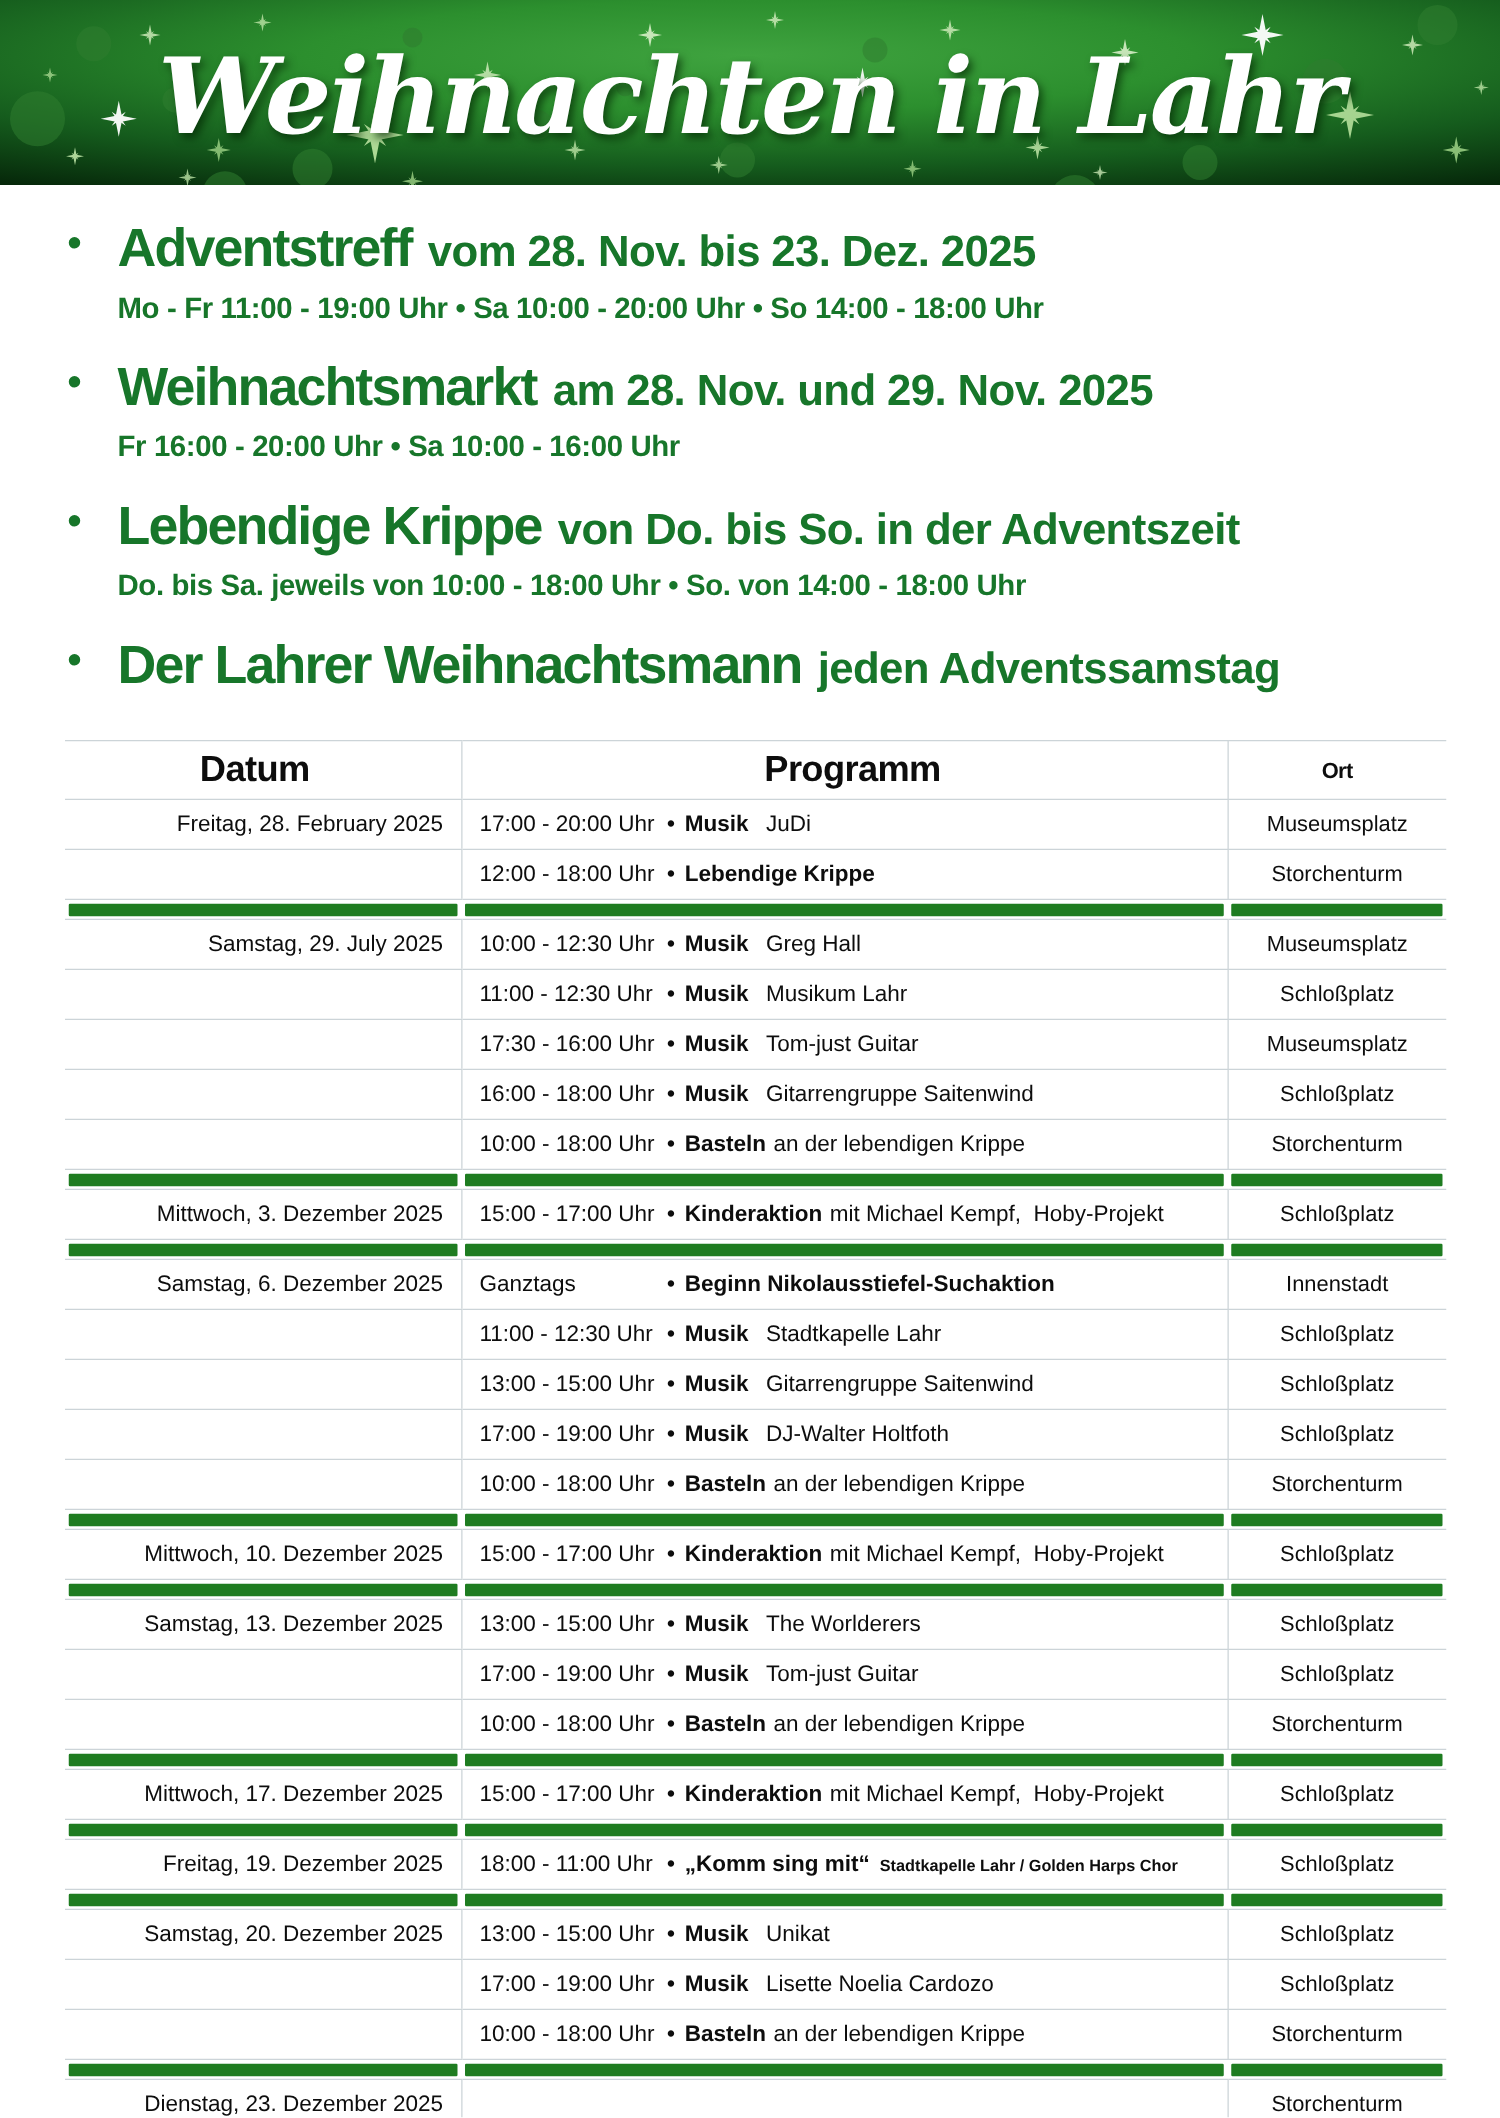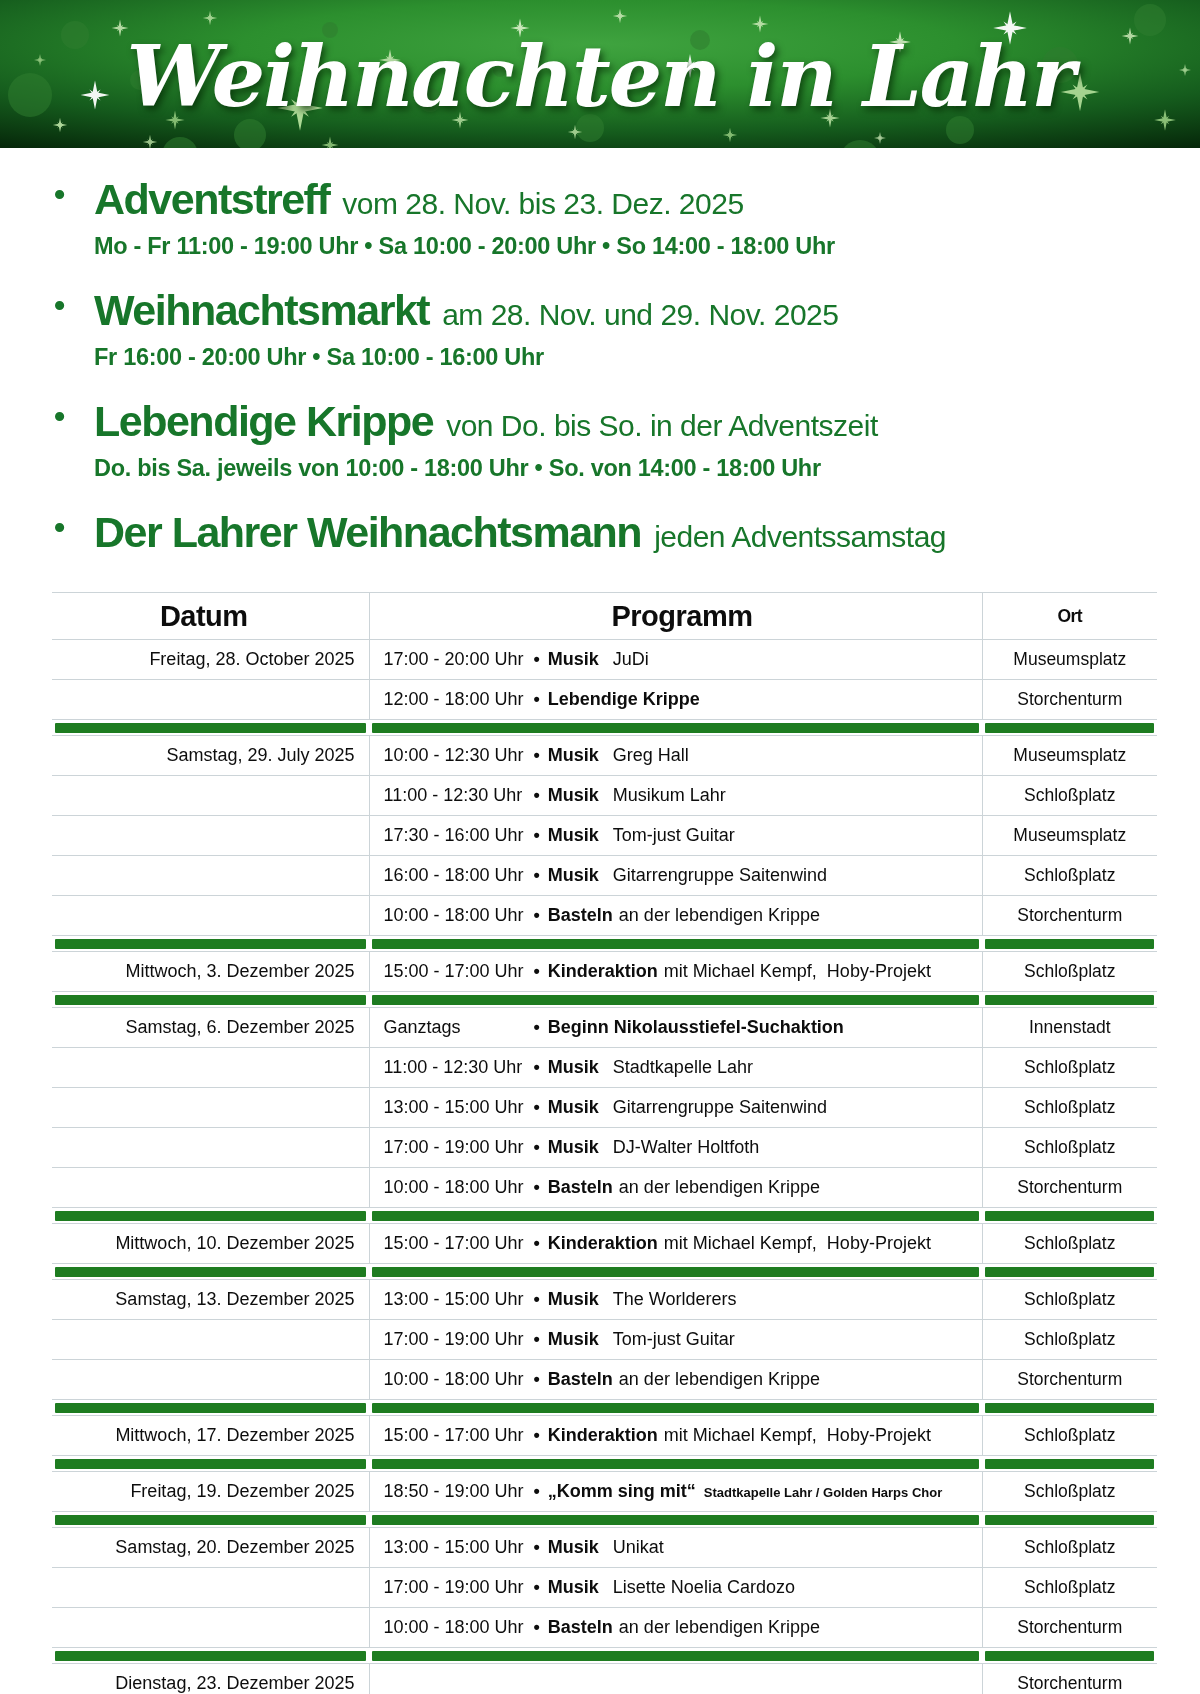--- a/index.html
+++ b/index.html
@@ -20,21 +20,21 @@
     font-family:"DejaVu Serif",serif;font-style:italic;font-weight:bold;
     font-size:84px;color:#ffffff;letter-spacing:-2px;
     text-shadow:3px 4px 7px rgba(0,35,0,.65);padding-top:4px;box-sizing:border-box;text-align:right;}
 
   
   .events{padding:28px 0 0 54px;}
   .event{position:relative;padding-left:40px;margin-bottom:27px;}
   .dot{position:absolute;left:0;top:2px;color:var(--green);font-size:32px;font-weight:bold;line-height:32px;}
   .event-title-line{line-height:46px;white-space:nowrap;}
   .t1{font-size:43px;font-weight:bold;color:var(--green);letter-spacing:-1.5px;}
-  .t2{font-size:30px;font-weight:normal;color:var(--green);letter-spacing:-0.5px;margin-left:13px;}
+  .t2{font-size:35px;font-weight:bold;color:var(--green);letter-spacing:-0.5px;margin-left:13px;}
   .event-times{font-size:23.5px;font-weight:bold;color:var(--green);letter-spacing:-0.3px;margin-top:1px;}
 
   
   table.schedule{border-collapse:collapse;table-layout:fixed;width:1105px;margin:16px 0 0 52px;}
   th{font-size:29px;font-weight:bold;color:#0d0d0d;letter-spacing:-0.5px;
      border-top:1px solid var(--line);border-bottom:1px solid var(--line);
      height:44px;vertical-align:middle;text-align:center;}
   td{border-bottom:1px solid var(--line);height:37px;vertical-align:middle;
      font-size:18px;color:#0d0d0d;overflow:hidden;white-space:nowrap;}
   .c-date{text-align:right;padding-right:14px;}
@@ -166,21 +166,21 @@
     </colgroup>
     <thead>
       <tr>
         <th class="c-date" style="text-align:center;">Datum</th>
         <th class="c-prog" style="text-align:center;">Programm</th>
         <th class="c-ort" style="text-align:center;margin-left:12px;">Ort</th>
       </tr>
     </thead>
     <tbody id="schedule-body">
         <tr class="row">
-          <td class="c-date">Freitag, 28. October 2025</td>
+          <td class="c-date">Freitag, 28. February 2025</td>
           <td class="c-prog"><span class="time">17:00 - 20:00 Uhr</span><span class="pdot">•</span><span class="kw">Musik</span><span class="detail wide">JuDi</span></td>
           <td class="c-ort">Museumsplatz</td>
         </tr>
         <tr class="row">
           <td class="c-date"></td>
           <td class="c-prog"><span class="time">12:00 - 18:00 Uhr</span><span class="pdot">•</span><span class="kw">Lebendige Krippe</span></td>
           <td class="c-ort">Storchenturm</td>
         </tr>
         <tr class="sep">
           <td class="c-date">
@@ -334,21 +334,21 @@
           </td>
           <td class="c-prog">
             <div class="bar"></div>
           </td>
           <td class="c-ort">
             <div class="bar"></div>
           </td>
         </tr>
         <tr class="row">
           <td class="c-date">Freitag, 19. Dezember 2025</td>
-          <td class="c-prog"><span class="time">18:50 - 19:00 Uhr</span><span class="pdot">•</span><span class="kw">„Komm sing mit“</span><span class="note-small">Stadtkapelle Lahr / Golden Harps Chor</span></td>
+          <td class="c-prog"><span class="time">18:00 - 11:00 Uhr</span><span class="pdot">•</span><span class="kw">„Komm sing mit“</span><span class="note-small">Stadtkapelle Lahr / Golden Harps Chor</span></td>
           <td class="c-ort">Schloßplatz</td>
         </tr>
         <tr class="sep">
           <td class="c-date">
             <div class="bar"></div>
           </td>
           <td class="c-prog">
             <div class="bar"></div>
           </td>
           <td class="c-ort">

